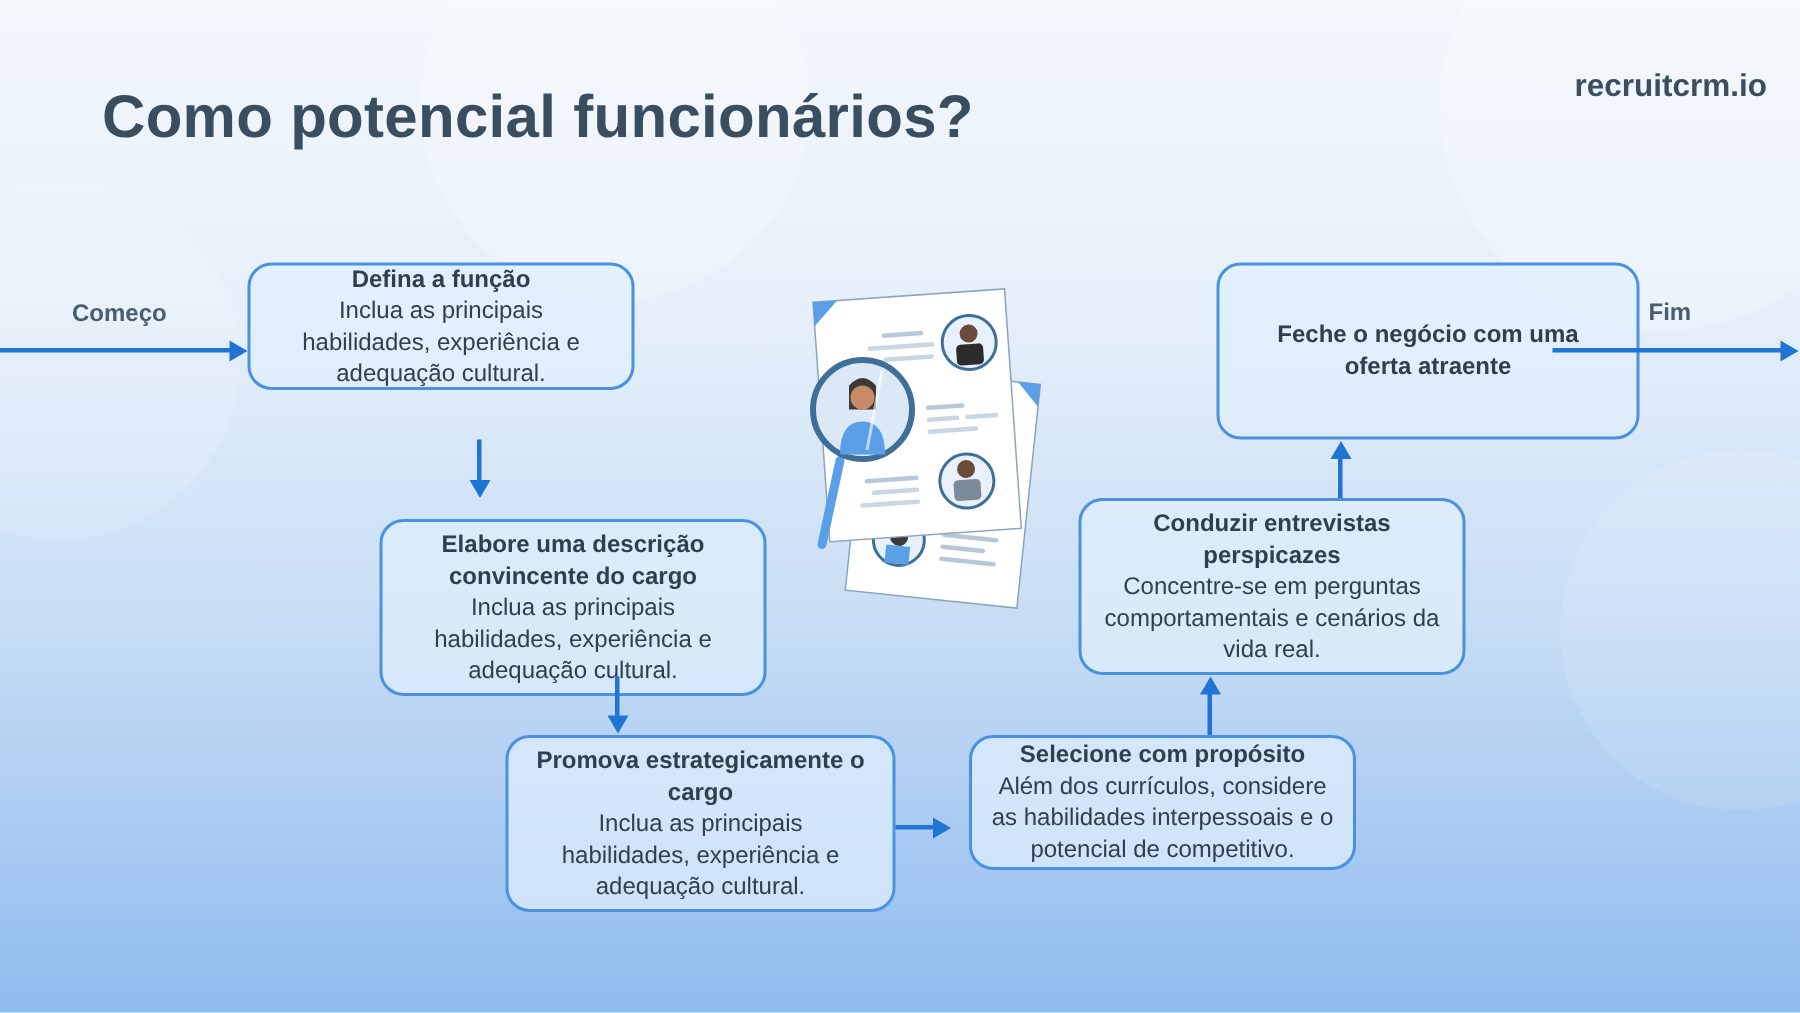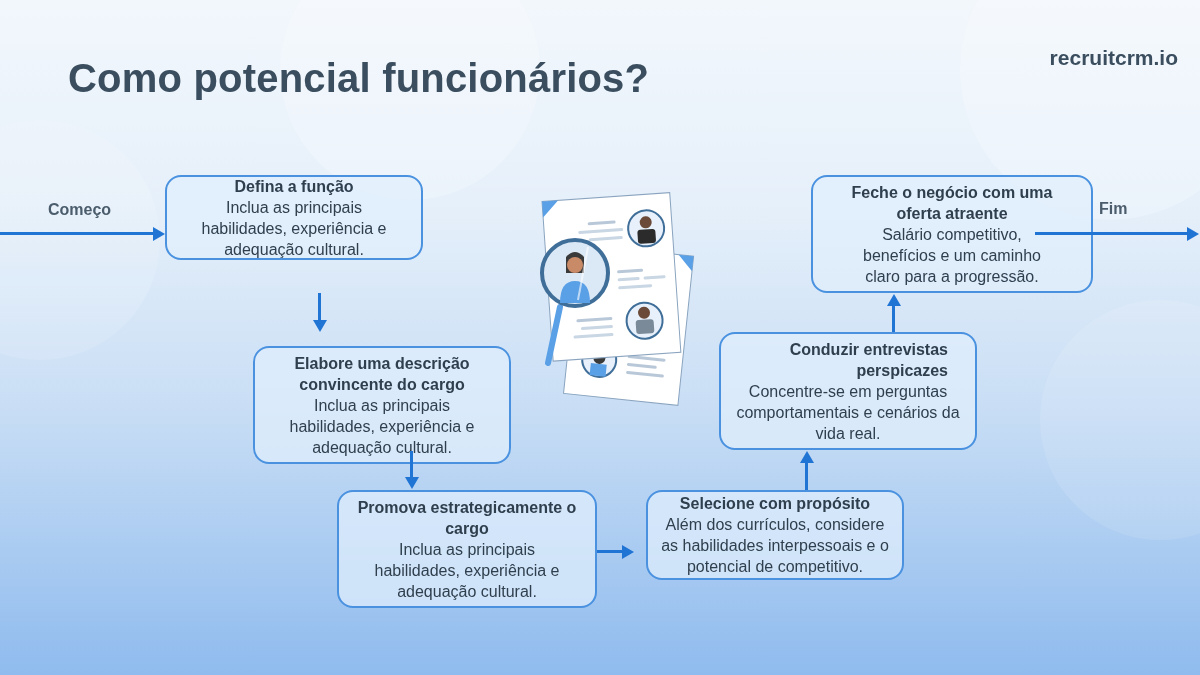--- a/index.html
+++ b/index.html
@@ -77,30 +77,29 @@
 
 <div class="box" style="left:634px;top:490px;width:258px;height:90px;margin-left:12px;">
   <div class="heading">Selecione com propósito</div>
   <div class="desc" style="width:236px;">Além dos currículos, considere as habilidades interpessoais e o potencial de competitivo.</div>
 </div>
 
 <div class="line" style="left:805px;top:462px;width:3px;height:28px;"></div>
 <div class="arrow-up" style="left:799.5px;top:451px;"></div>
 
 <div class="box" style="left:719px;top:332px;width:258px;height:118px;">
-  <div class="heading" style="width:200px;text-align:right;">Conduzir entrevistas perspicazes</div>
+  <div class="heading" style="width:200px;">Conduzir entrevistas perspicazes</div>
   <div class="desc" style="width:236px;">Concentre-se em perguntas comportamentais e cenários da vida real.</div>
 </div>
 
 <div class="line" style="left:892px;top:305px;width:3px;height:27px;"></div>
 <div class="arrow-up" style="left:886.5px;top:294px;"></div>
 
 <div class="box" style="left:811px;top:175px;width:282px;height:118px;align-items:center;">
   <div class="heading" style="width:220px;">Feche o negócio com uma oferta atraente</div>
-  <div class="desc" style="width:200px;">Salário competitivo, benefícios e um caminho claro para a progressão.</div>
 </div>
 
 <div class="endpoint-label" style="left:1099px;top:200px;">Fim</div>
 <div class="line" style="left:1035px;top:232px;width:153px;height:3px;"></div>
 <div class="arrow-right" style="left:1187px;top:226.5px;"></div>
 
 <div class="illustration">
   <svg width="170" height="225" viewBox="0 0 170 225">
 
     <g transform="rotate(6 100 150)">

